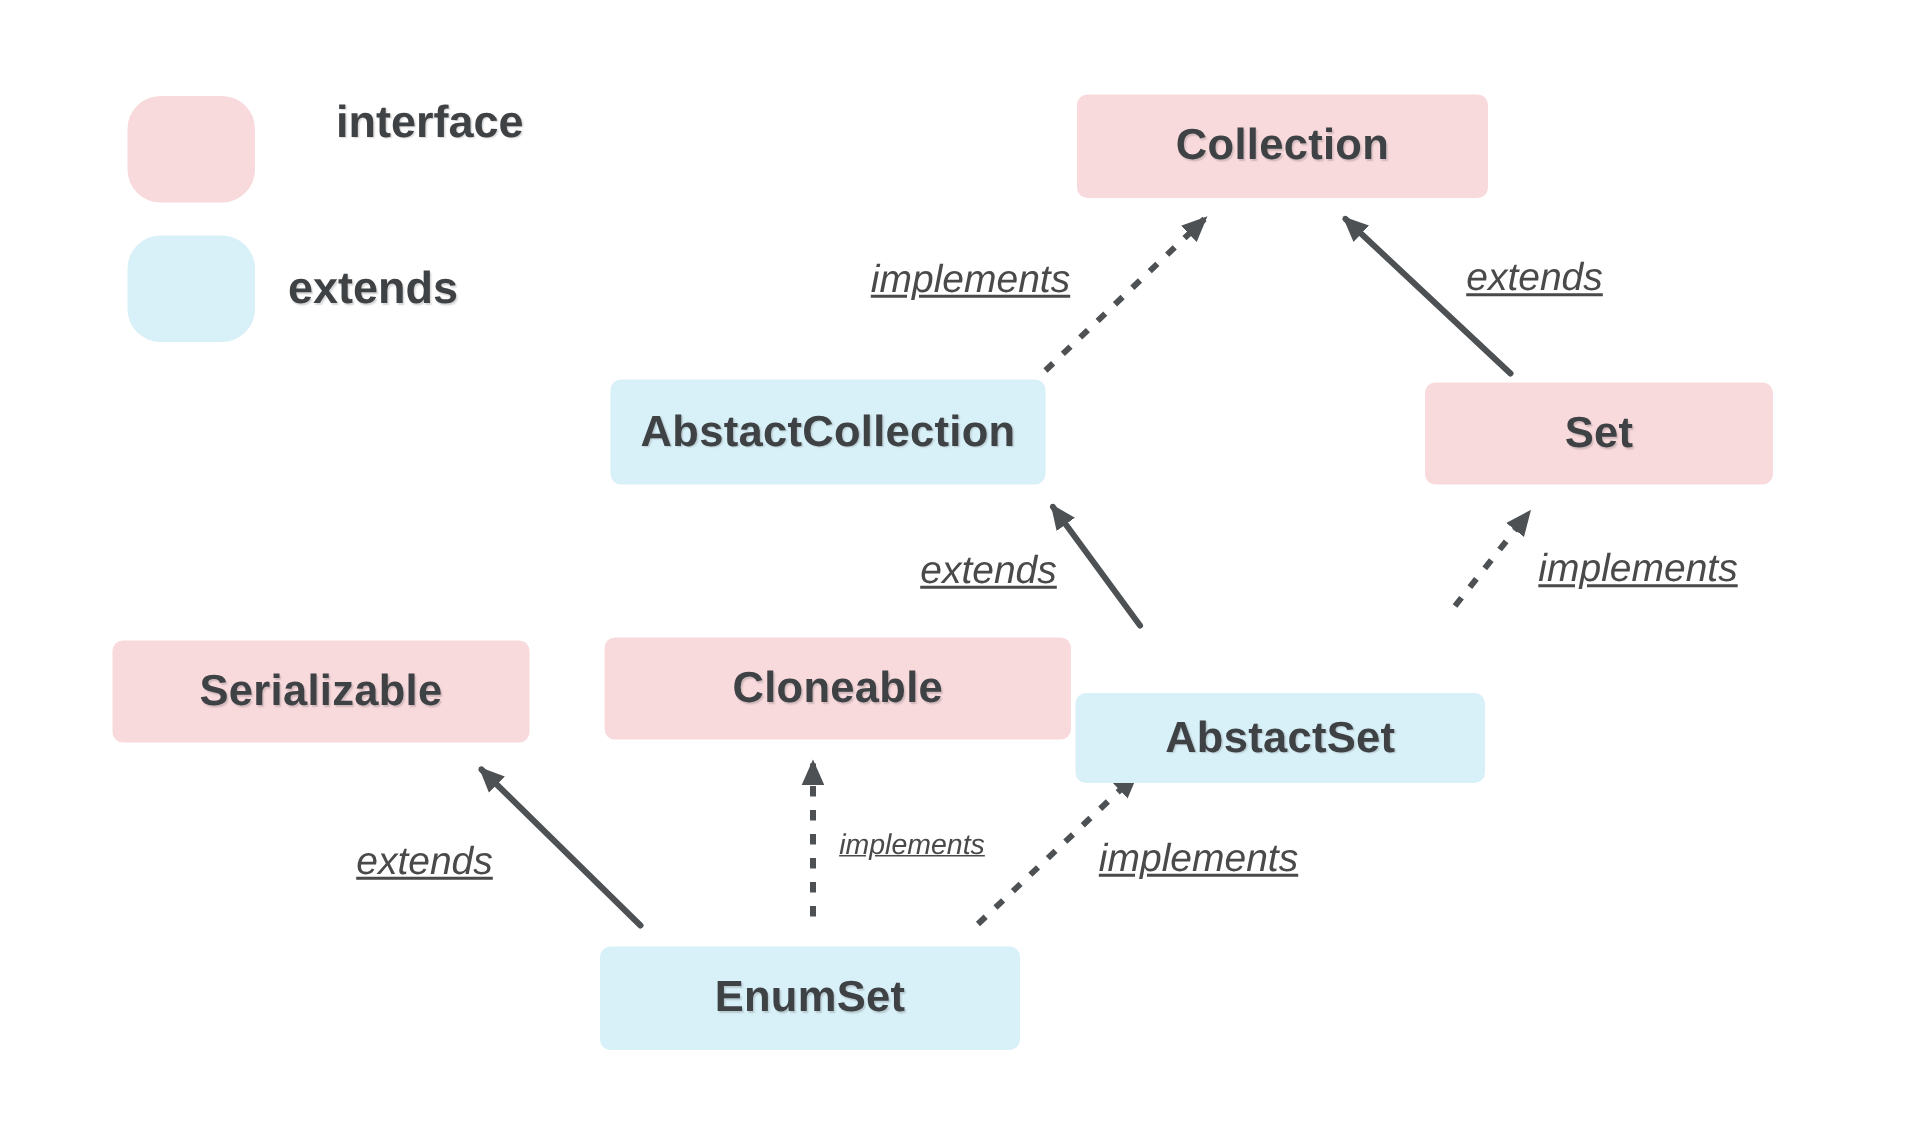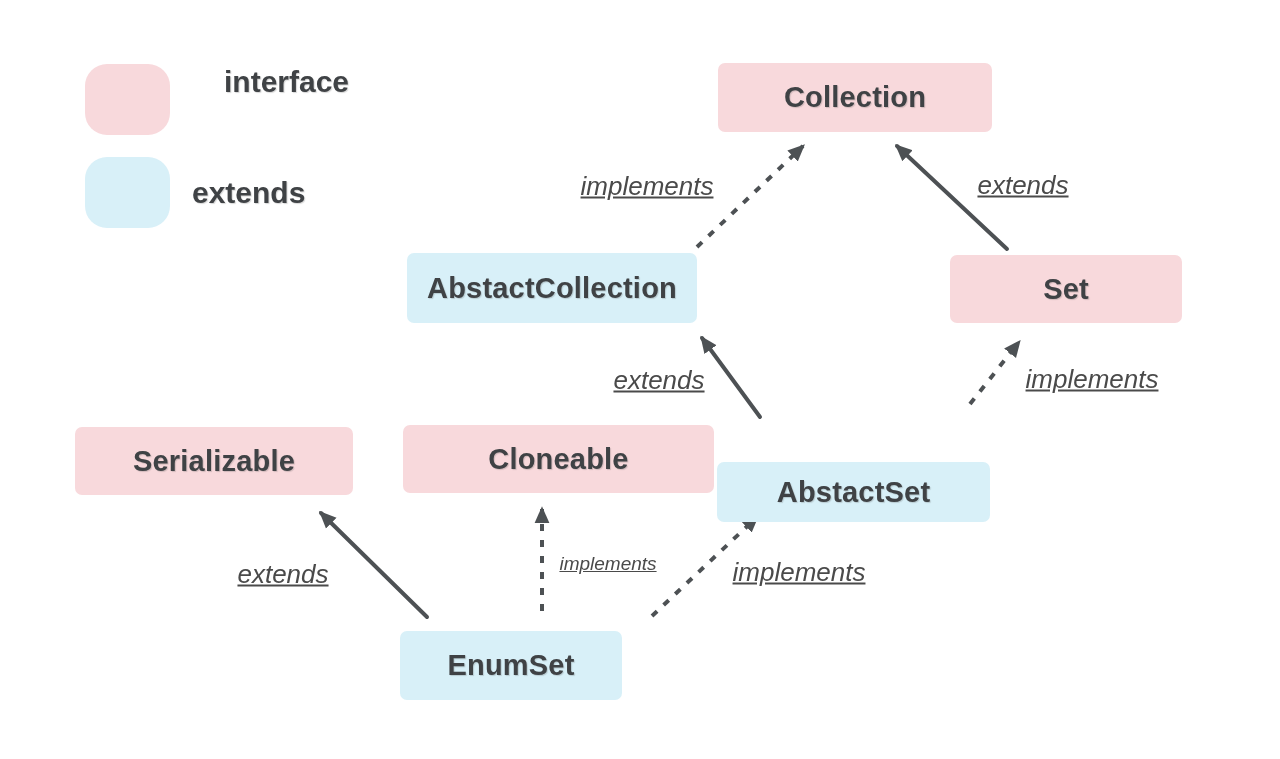--- a/index.html
+++ b/index.html
@@ -125,16 +125,16 @@
     </div>
     <div class="node interface" style="left: 75px; top: 427px; width: 278px; height: 68px;">
       <span>Serializable</span>
     </div>
     <div class="node interface" style="left: 403px; top: 425px; width: 311px; height: 68px;">
       <span>Cloneable</span>
     </div>
     <div class="node abstract" style="left: 717px; top: 426px; width: 273px; height: 60px; margin-top: 36px;">
       <span>AbstactSet</span>
     </div>
-    <div class="node abstract" style="left: 400px; top: 631px; width: 222px; height: 69px;">
+    <div class="node abstract" style="left: 400px; top: 631px; width: 280px; height: 69px;">
       <span>EnumSet</span>
     </div>
   </div>
 
 </body></html>

